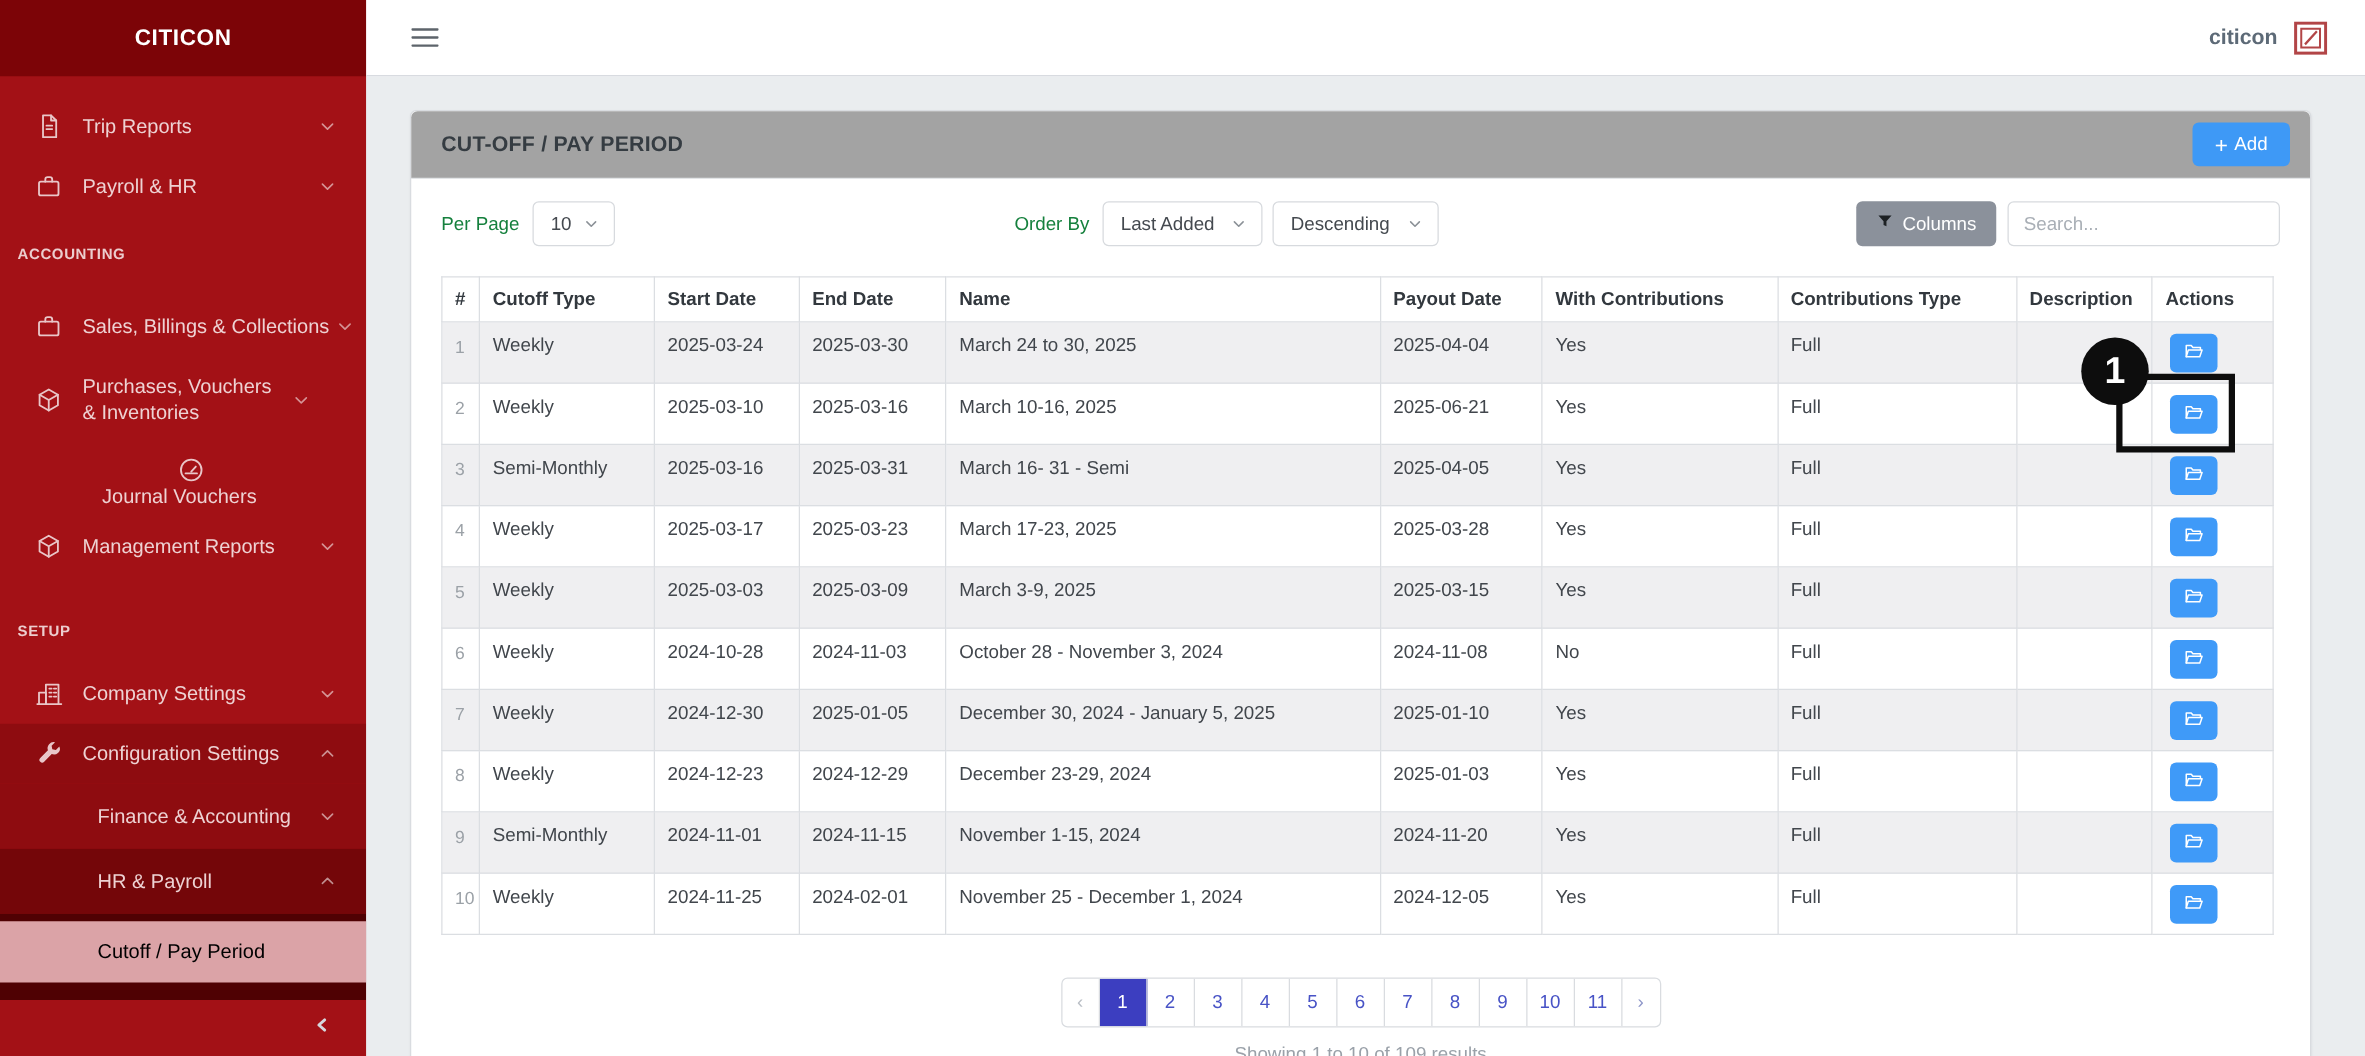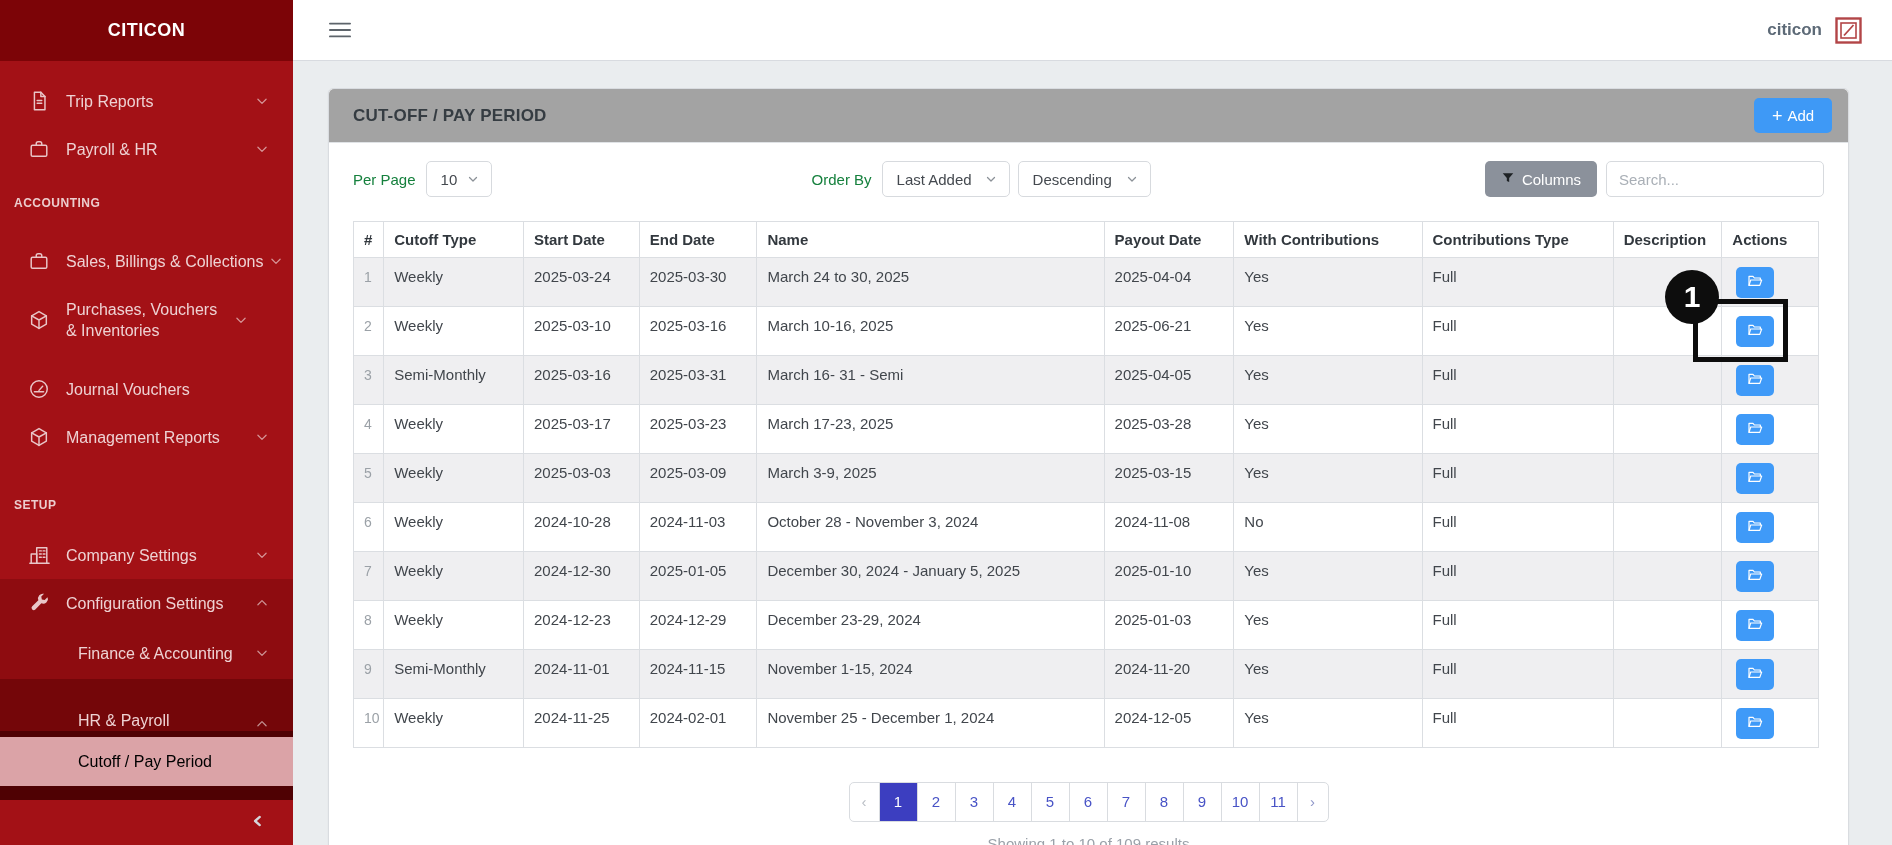--- a/index.html
+++ b/index.html
@@ -18,25 +18,25 @@
   .si .lbl { flex:1; line-height:21px; padding-right:6px; }
   .si .chev { margin-right:24px; color:rgba(255,255,255,.55); flex:none; }
   .si .chev svg { width:14px; height:14px; display:block; }
   .section-label { font-size:12px; font-weight:700; color:#eccdce; letter-spacing:.5px;
     margin-left:14px; height:16px; line-height:16px; }
   [data-name="sidebar-section-accounting"] { margin-top:22px; }
   [data-name="sidebar-item-sales-billings-collections"] { margin-top:26px; }
   [data-name="sidebar-item-sales-billings-collections"] .lbl { white-space:nowrap; }
   [data-name="sidebar-item-purchases-vouchers-inventories"] { height:70px; }
   [data-name="sidebar-item-purchases-vouchers-inventories"] .lbl { max-width:168px; }
-  [data-name="sidebar-item-journal-vouchers"] { margin-top:10px; }
+  [data-name="sidebar-item-journal-vouchers"] { margin-top:10px;flex-direction:column; }
   [data-name="sidebar-section-setup"] { margin-top:36px; }
   [data-name="sidebar-item-company-settings"] { margin-top:18px; }
   .level1 { background:#8e0c10; }
-  .level2 { background:#740609;align-items:flex-end; }
+  .level2 { background:#740609; }
   .sub { height:52px; }
   .sub .lbl { padding-left:78px; }
   .cutoff-group { background:#4f0103; padding:6px 0 14px; }
   .active-sub { background:#dba3a7; color:#000000; height:49px; display:flex;
     align-items:center; padding-left:78px; font-size:16px; cursor:pointer; }
   .sb-footer { position:absolute; bottom:0; left:0; width:293px; height:45px;
     background:#a31116; display:flex; align-items:center; justify-content:flex-end;
     padding-right:28px; color:#d5d7dc; }
   .sb-footer svg { width:14px; height:14px; }
 

